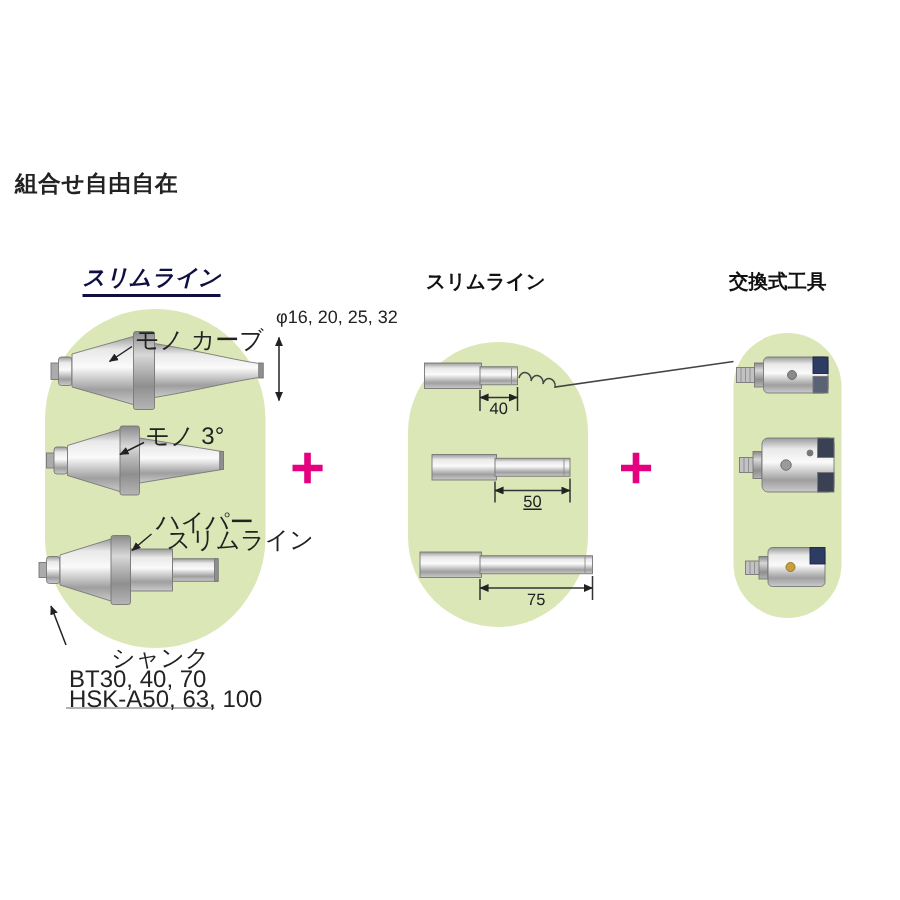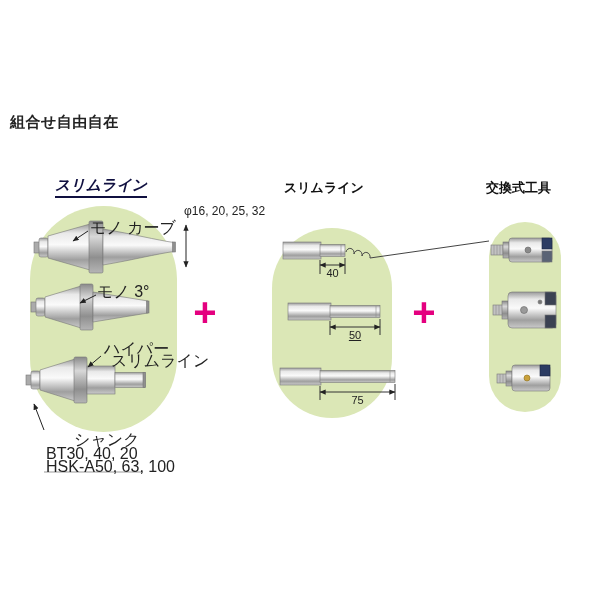--- a/index.html
+++ b/index.html
@@ -169,16 +169,16 @@
   <div class="abs small" style="left:111px;top:352px;">スリムライン</div>
 
   <div class="abs plus" style="left:187px;top:292px;">+</div>
   <div class="abs plus" style="left:406px;top:292px;">+</div>
 
   <div class="abs dim" style="left:319px;top:267px;width:27px;">40</div>
   <div class="abs dim" style="left:341px;top:329px;width:28px;text-decoration:underline;">50</div>
   <div class="abs dim" style="left:344px;top:394px;width:27px;">75</div>
 
   <div class="abs small" style="left:46px;top:431px;margin-left:28px;">シャンク</div>
-  <div class="abs small" style="left:46px;top:445px;">BT30, 40, 20</div>
+  <div class="abs small" style="left:46px;top:445px;">BT30, 40, 70</div>
   <div class="abs small" style="left:46px;top:458px;">HSK-A50, 63, 100</div>
 
 </div>
 
 </body></html>

